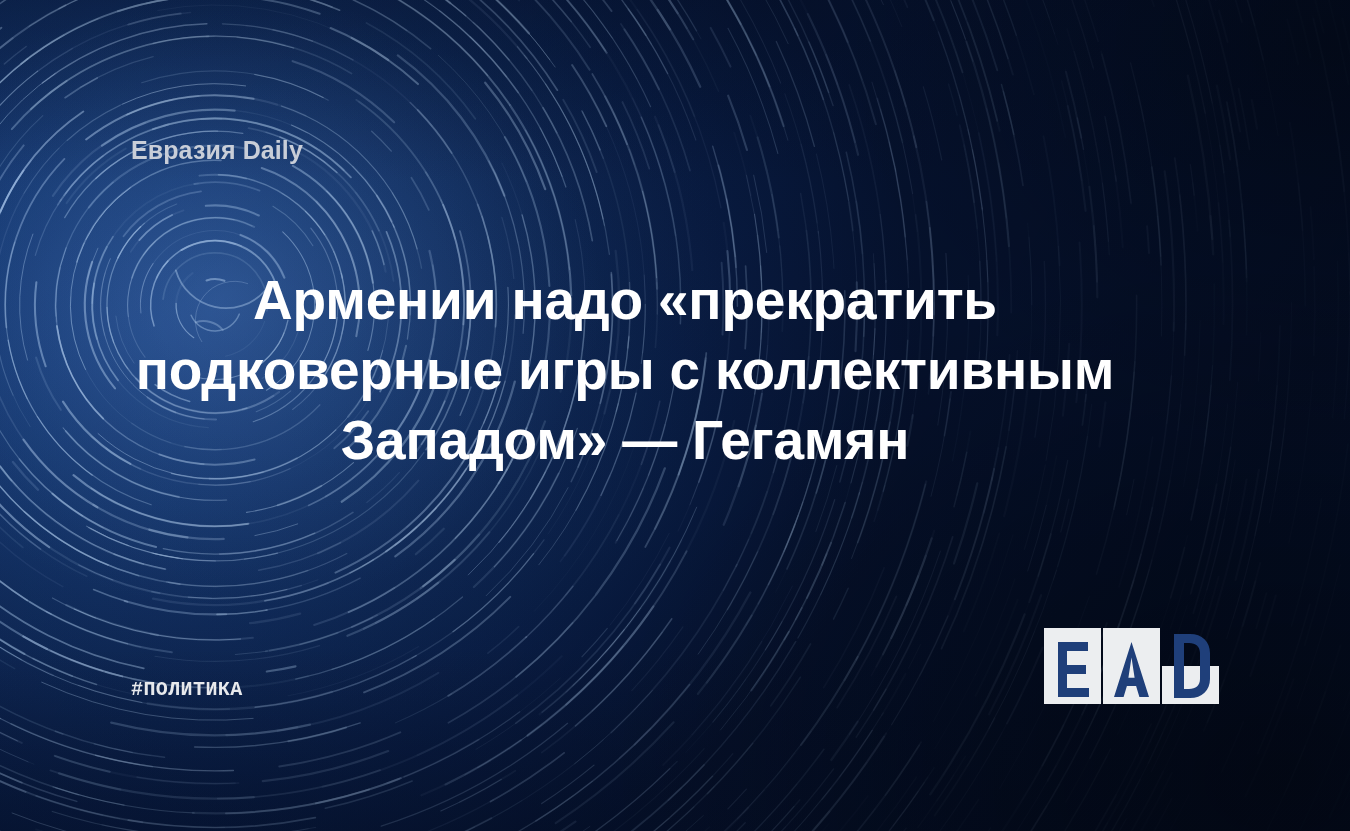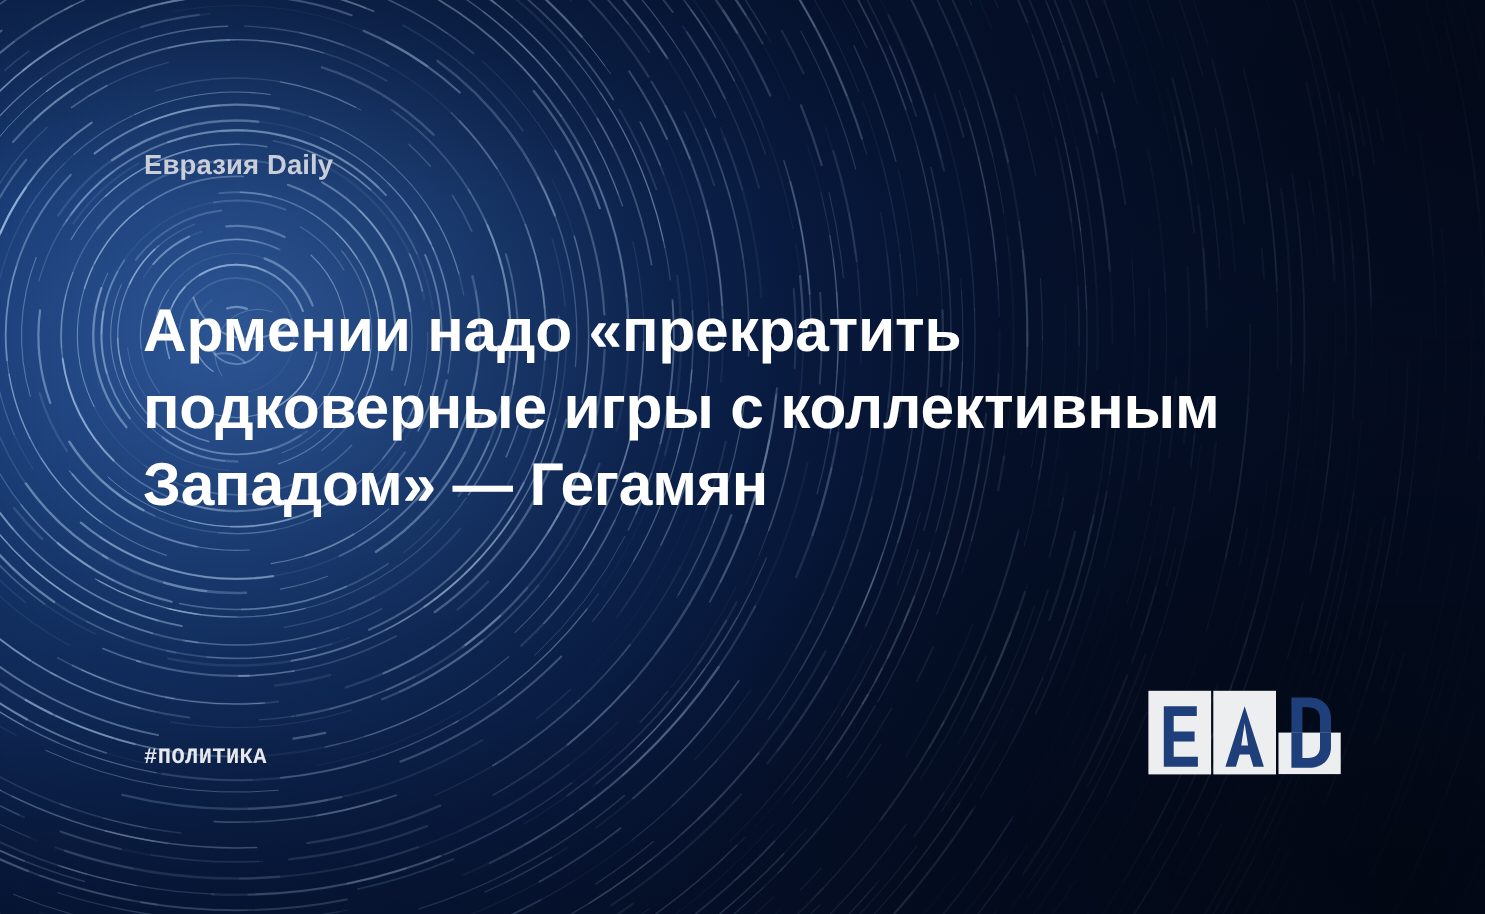--- a/index.html
+++ b/index.html
@@ -58,20 +58,21 @@
     position: absolute;
     left: 130px;
     top: 265px;
     width: 990px;
     margin: 0;
     font-size: 55px;
     font-weight: bold;
     line-height: 70px;
     letter-spacing: -0.2px;
     color: #ffffff;
+    text-align: center;
   }
 
   .tag {
     position: absolute;
     left: 131px;
     top: 678px;
     font-size: 20px;
     font-weight: bold;
     letter-spacing: 0.4px;
     color: #e7e9ec;

